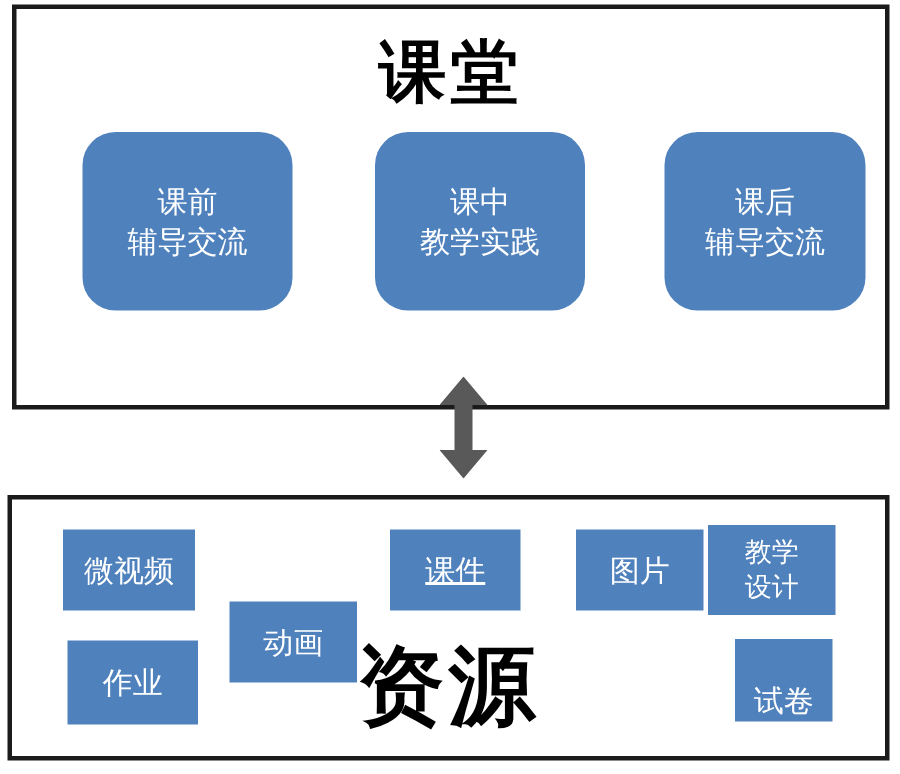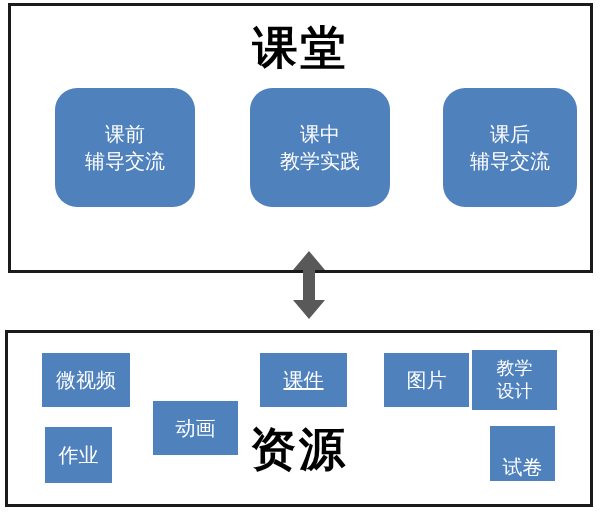--- a/index.html
+++ b/index.html
@@ -28,21 +28,21 @@
   .section-bottom { left: 5px; top: 330px; width: 588px; height: 177px; }
   .big-title {
     position: absolute;
     left: 0; right: 0;
     text-align: center;
     font-weight: bold;
     color: var(--title-black);
     letter-spacing: 3px;
   }
   .classroom-title { top: 12px; font-size: 45px; }
-  .resources-title { top: 86px; font-size: 46px; }
+  .resources-title { top: 86px; font-size: 58px; }
   .blue-box {
     position: absolute;
     background: var(--box-blue);
     color: var(--text-white);
     display: flex;
     flex-direction: column;
     align-items: center;
     justify-content: center;
     text-align: center;
   }
@@ -60,21 +60,21 @@
   .res-box {
     border-radius: 0;
     font-size: 20px;
     gap: 2px;
   }
   .res-weishipin { left: 34px;  top: 20px; width: 88px; height: 54px; }
   .res-donghua   { left: 145px; top: 20px; width: 85px; height: 54px; margin-top: 48px; }
   .res-kejian    { left: 252px; top: 20px; width: 87px; height: 54px; text-decoration: underline; }
   .res-tupian    { left: 376px; top: 20px; width: 85px; height: 54px; text-align: right; }
   .res-jiaoxuesheji { left: 464px; top: 17px; width: 85px; height: 60px; font-size: 18px; line-height: 1.15; }
-  .res-zuoye     { left: 37px;  top: 94px; width: 67px; height: 56px; }
+  .res-zuoye     { left: 37px;  top: 94px; width: 87px; height: 56px; }
   .res-shijuan   { left: 482px; top: 93px; width: 65px; height: 55px; justify-content: flex-end; }
   .connector {
     position: absolute;
     left: 293px;
     top: 251px;
     width: 32px;
     height: 68px;
     color: var(--arrow-gray);
   }
   .connector svg { display: block; width: 100%; height: 100%; }

